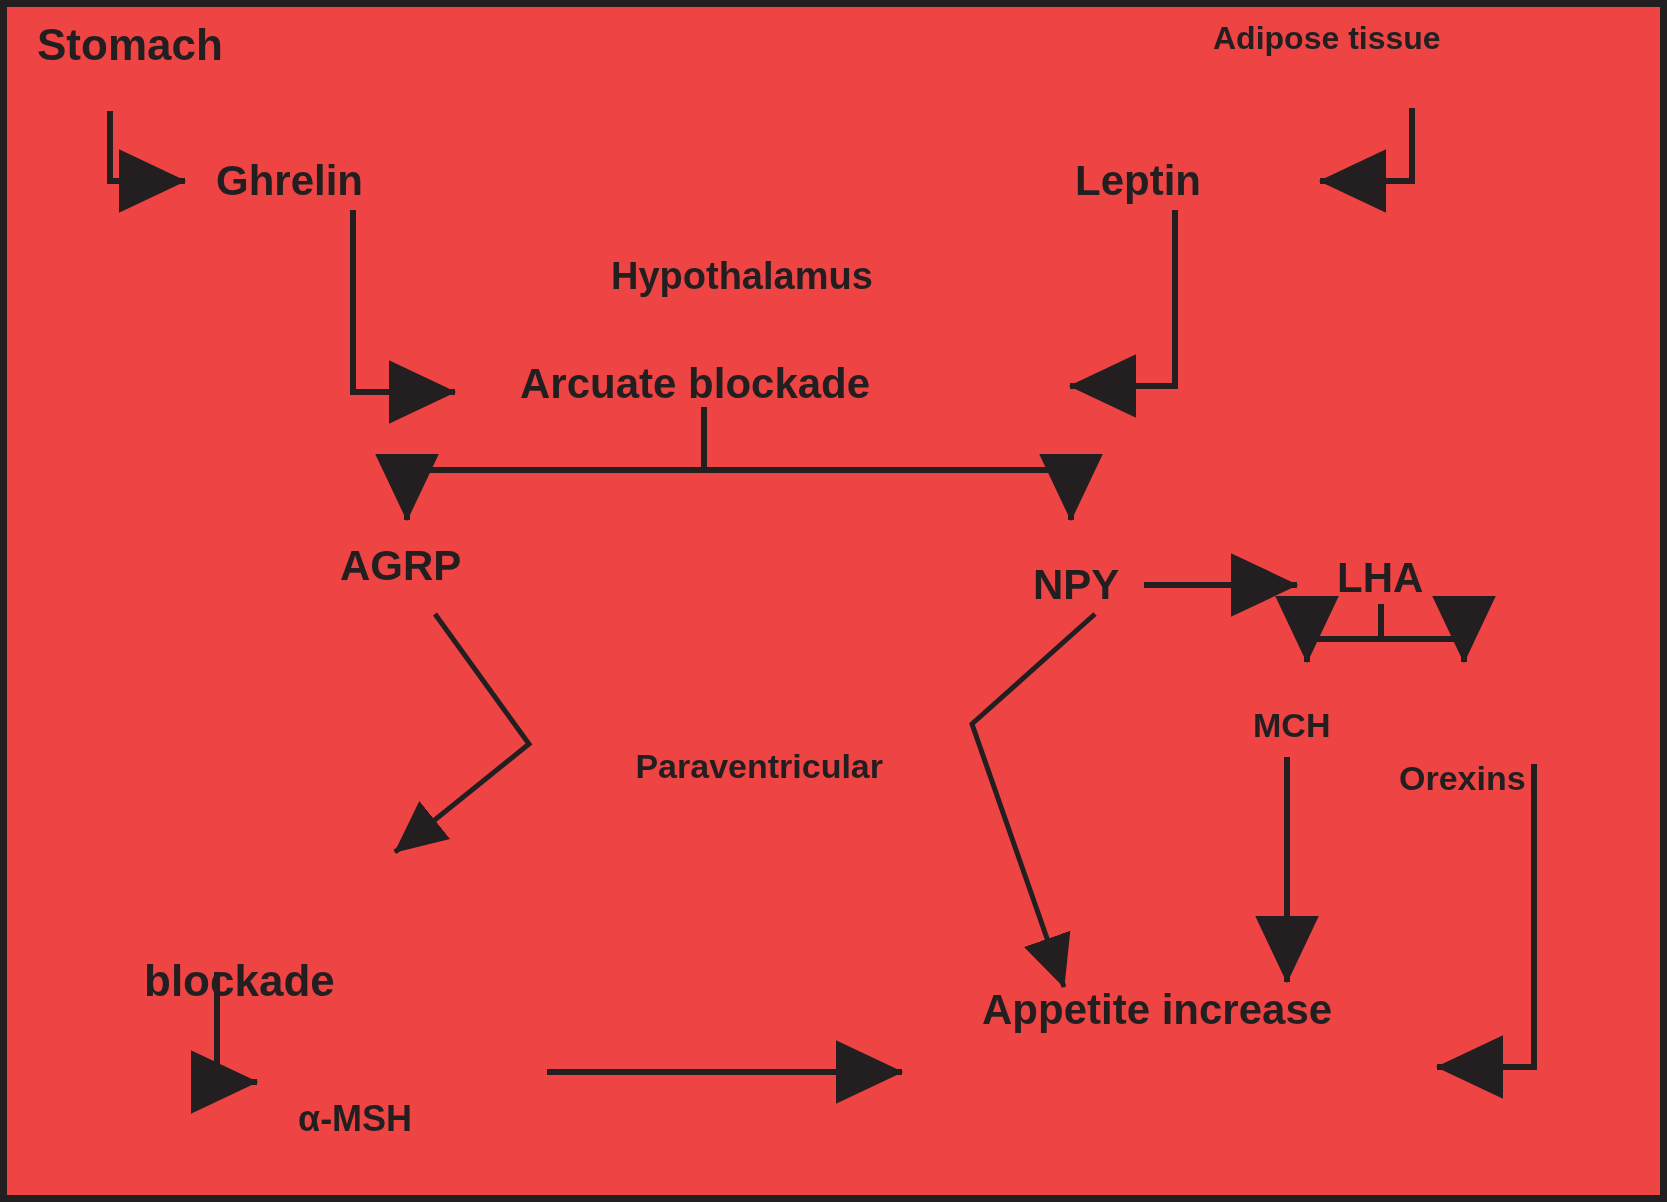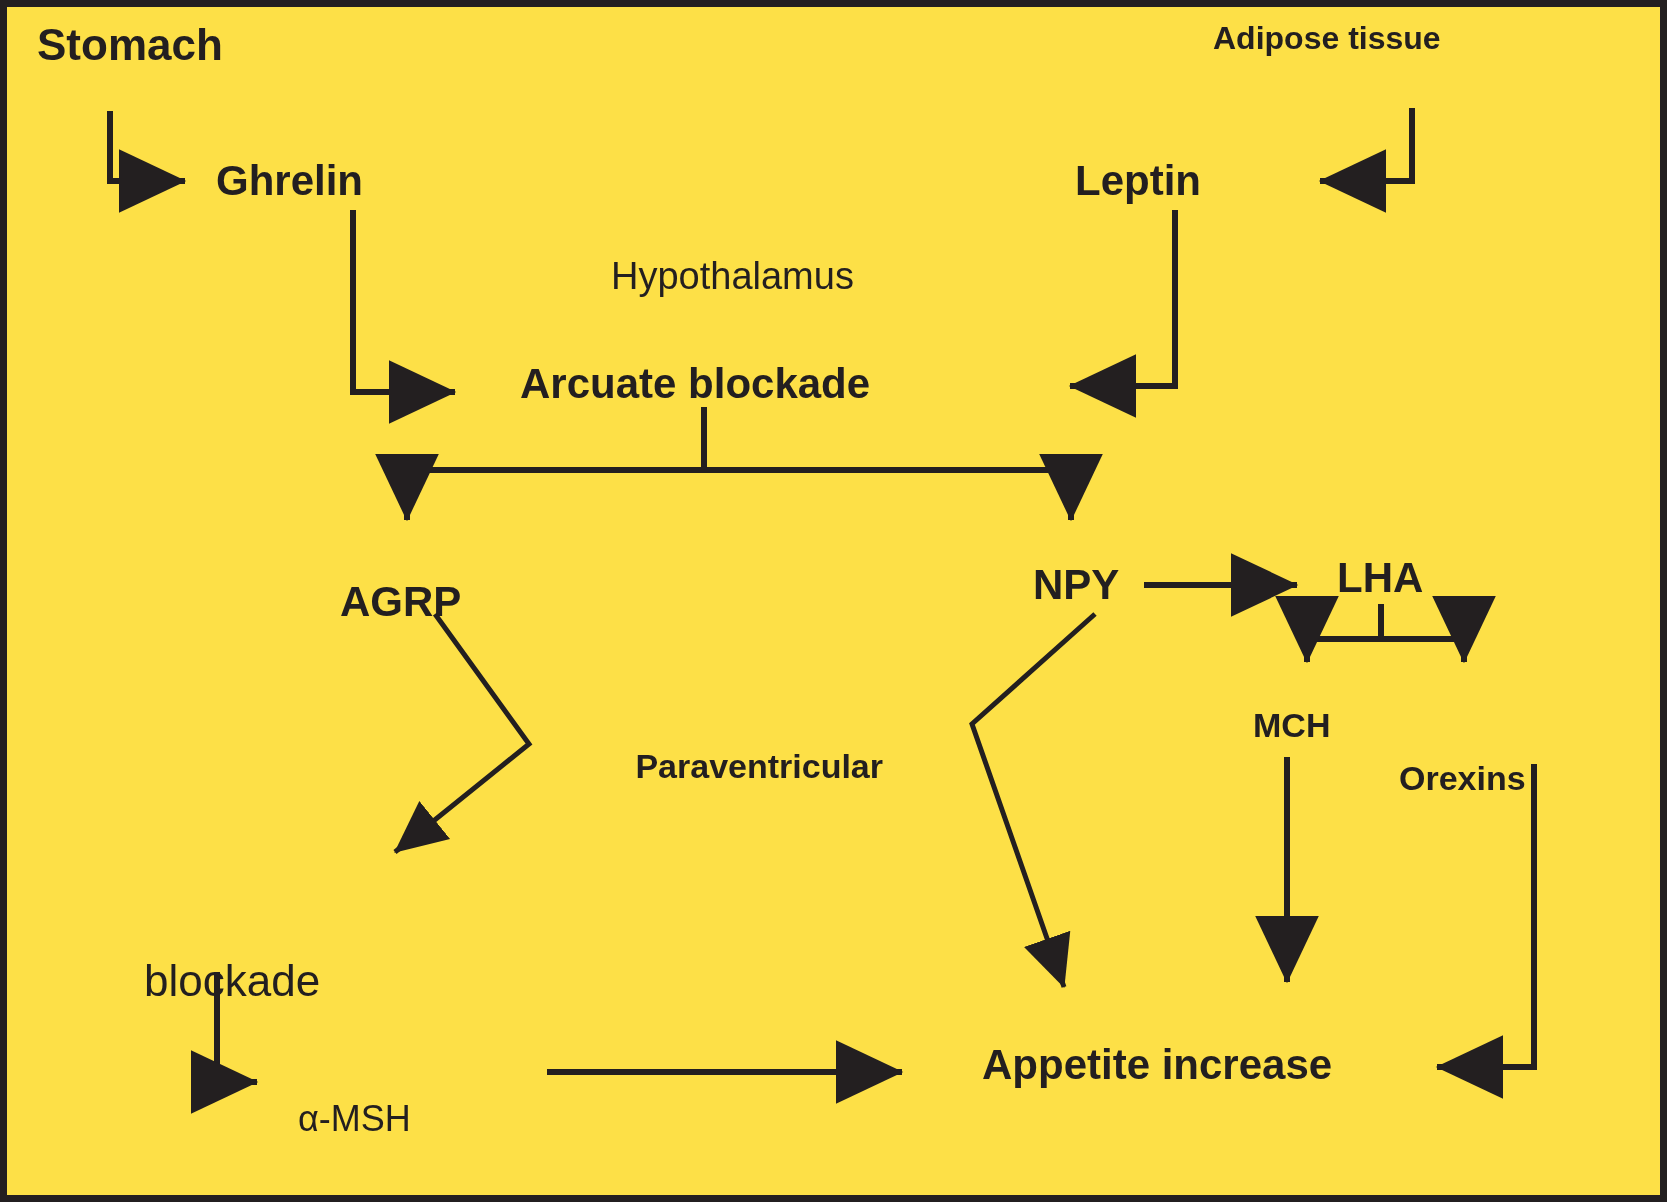--- a/index.html
+++ b/index.html
@@ -4,21 +4,21 @@
 <style>
   html, body {
     margin: 0;
     padding: 0;
     background: #ffffff;
   }
   #canvas {
     position: relative;
     width: 1667px;
     height: 1202px;
-    background: #fde047;
+    background: #ef4444;
     border: 7px solid #231f20;
     box-sizing: border-box;
     overflow: hidden;
     font-family: "Liberation Sans", sans-serif;
     color: #231f20;
   }
   #svg-layer {
     position: absolute;
     left: 0;
     top: 0;
@@ -26,40 +26,40 @@
     height: 1202px;
     pointer-events: none;
   }
   .node {
     position: absolute;
     white-space: pre;
     line-height: 1.08;
     color: #231f20;
   }
   .bold { font-weight: bold; }
-  .reg  { font-weight: normal; }
+  .reg  { font-weight: bold; }
   .ctr  { text-align: right; }
   .sub  { font-size: 0.62em; vertical-align: -0.28em; }
 
   
   .n-stomach        { left: 30px;   top: 14px;   font-size: 44px; }
   .n-adipose        { left: 1206px; top: 14px;   font-size: 32px; }
   .n-ghrelin        { left: 209px;  top: 151px;  font-size: 42px; }
   .n-leptin         { left: 1068px; top: 151px;  font-size: 42px; text-align: center; }
   .n-hypothalamus   { left: 604px;  top: 249px;  font-size: 38px; }
   .n-arcuate        { left: 513px;  top: 354px;  font-size: 42px; }
-  .n-agrp           { left: 333px;  top: 572px;  font-size: 42px; }
+  .n-agrp           { left: 333px;  top: 536px;  font-size: 42px; }
   .n-npy            { left: 1026px; top: 555px;  font-size: 42px; }
   .n-lha            { left: 1330px; top: 548px;  font-size: 42px; }
   .n-pvn            { left: 566px;  top: 668px;  font-size: 34px; width: 310px; }
   .n-mch            { left: 1246px; top: 700px;  font-size: 34px; }
   .n-orexins        { left: 1392px; top: 710px;  font-size: 34px; margin-top: 43px; }
   .n-mcblock        { left: 137px;  top: 855px;  font-size: 44px; }
   .n-amsh           { left: 291px;  top: 1015px; font-size: 36px; }
-  .n-appetite       { left: 975px;  top: 1035px; font-size: 42px; }
+  .n-appetite       { left: 975px;  top: 980px; font-size: 42px; }
 </style>
 </head>
 <body>
 
 <div id="canvas">
 
   <svg id="svg-layer" viewBox="0 0 1667 1202">
     <defs>
       <marker id="ahR" markerWidth="11" markerHeight="11" refX="10.2" refY="5.5" orient="auto" markerUnits="strokeWidth">
         <path d="M0,0.6 L10.4,5.5 L0,10.4 z" fill="#231f20"></path>

